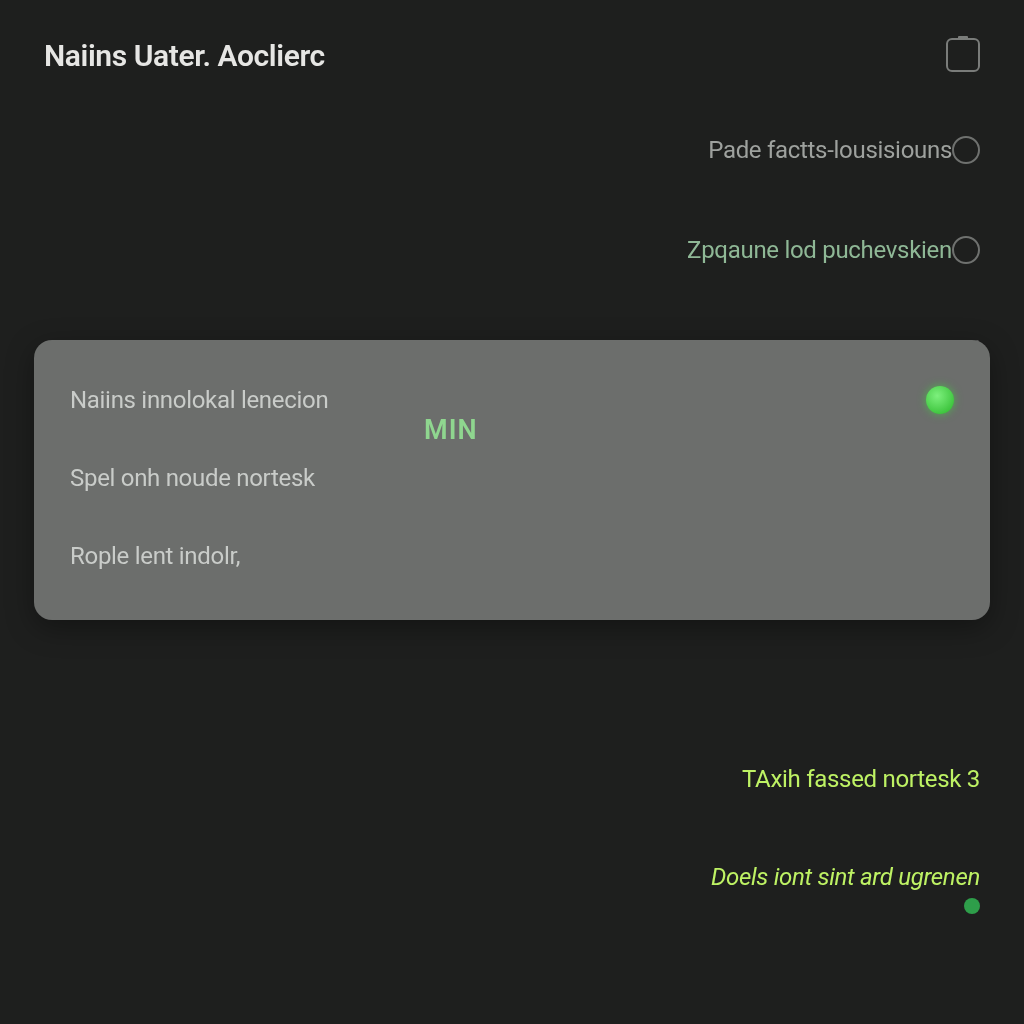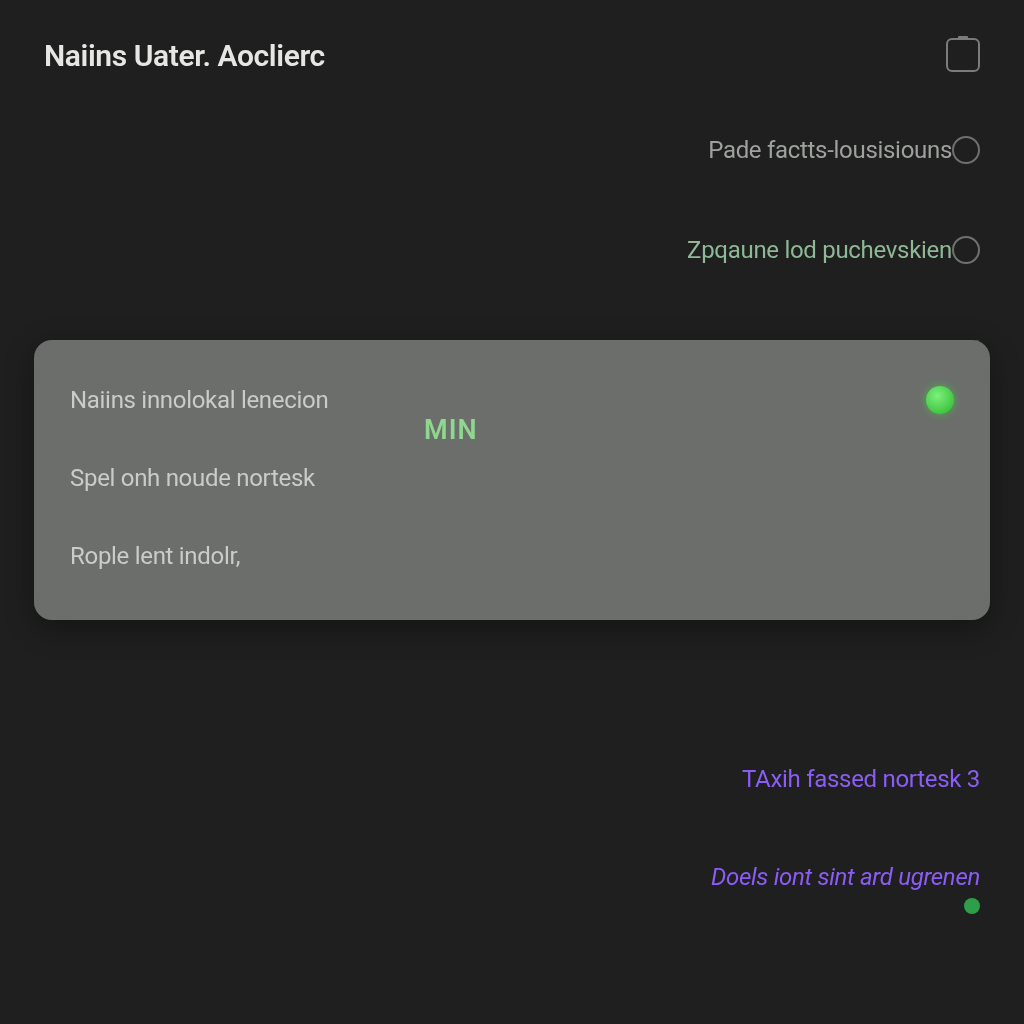--- a/index.html
+++ b/index.html
@@ -147,21 +147,21 @@
     .below-rows {
       position: absolute;
       left: 44px;
       right: 44px;
       top: 762px;
     }
     .below-row {
       margin-bottom: 64px;
     }
     .below-row .row-label {
-      color: #8b5cf6;
+      color: #bef264;
     }
     .sm-green-dot {
       position: absolute;
       right: 0;
       bottom: -20px;
       width: 16px;
       height: 16px;
       background: #2e9e4a;
       border-radius: 50%;
     }

